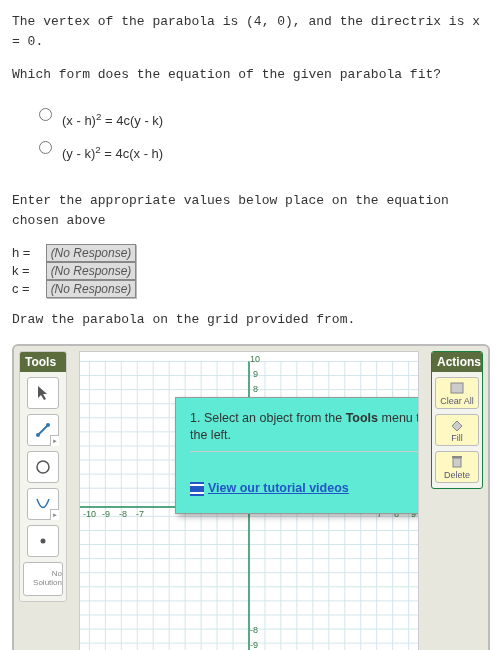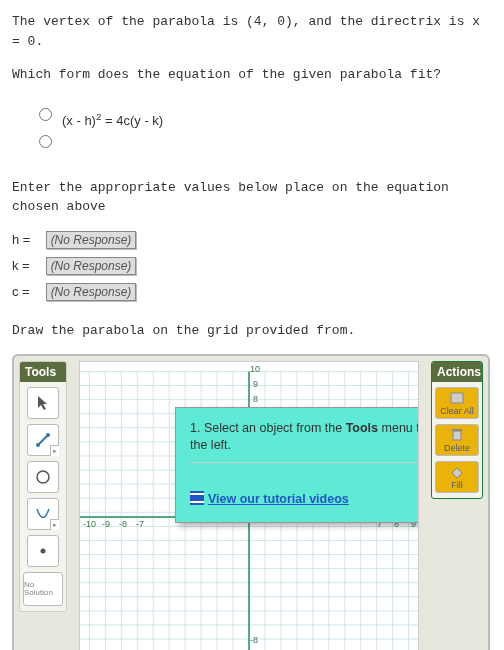--- a/index.html
+++ b/index.html
@@ -9,21 +9,21 @@
     font-size: 13px;
     color: #333;
     width: 504px;
     box-sizing: border-box;
     background: #fff;
   }
   .text { line-height: 1.5; margin-bottom: 14px; font-family: Liberation Mono, monospace; }
   .question-row { display: flex; align-items: center; margin: 4px 0 4px 22px; }
   .question-row input[type="radio"] { margin-right: 10px; }
   .eq { font-family: Arial, sans-serif; margin-top: 12px; }
-  .field-row { margin: 8px 0; }
+  .field-row { margin: 0 0; }
   .field-row span.label { display: inline-block; width: 30px; }
   .noresp { display:inline-block; background:#ddd; border:1px solid #888; padding:1px 4px; font-style: italic; color:#555; font-size:12px; box-shadow: 1px 1px 0 #bbb; }
   .applet {
     border: 2px solid #bbb;
     border-radius: 6px;
     background: #e7e7dd;
     padding: 5px;
     box-sizing: border-box;
     width: 478px;
     position: relative;
@@ -64,32 +64,32 @@
     display:flex; align-items:center; justify-content:center;
     background:#fff;
   }
   .tool-nosol {
     width: 38px; height: 32px;
     margin: 5px auto;
     background: #fff;
     border: 1px solid #bbb;
     border-radius: 3px;
     font-size: 8px; color:#888;
-    display:flex; align-items:center; justify-content:center; text-align:left;
+    display:flex; align-items:center; justify-content:center; text-align:right;
     line-height:1.1;
   }
   .actions {
     width: 50px;
     background: #f4f4ee;
     border: 1px solid #15803d;
     border-radius: 3px;
   }
   .action-btn {
     margin: 5px 3px;
-    background: #eab308;
+    background: #fef9c3;
     border: 1px solid #bbb;
     border-radius: 3px;
     padding: 2px 0;
     text-align: center;
   }
   .action-icon { width: 18px; height: 14px; margin: 1px auto; }
   .action-label { font-size: 9px; color: #557; }
   .grid-area {
     flex: 1;
     margin: 0 12px;
@@ -110,21 +110,21 @@
     width: 250px;
     background: #5eead4;
     border: 1px solid #999;
     box-shadow: 3px 3px 6px rgba(0,0,0,0.3);
     padding: 12px 14px;
     font-size: 12.5px;
     color: #333;
     line-height: 1.35;
   }
   .help hr { border: none; border-top: 1px solid #ccc; margin: 8px 0; }
-  .tutorial-link { color: #2257c5; text-decoration: underline; font-weight: bold; display:inline-flex; align-items:flex-start; gap:4px;}
+  .tutorial-link { color: #2257c5; text-decoration: underline; font-weight: bold; display:inline-flex; align-items:center; gap:4px;}
   .film-icon { width:14px; height:14px; background:#2257c5; display:inline-block; position:relative;}
   .film-icon::before, .film-icon::after{
     content:''; position:absolute; left:0; right:0; height:2px; background:#fff;
   }
   .film-icon::before{ top:2px;} .film-icon::after{ bottom:2px;}
   sup { font-size: 0.75em; }
 </style>
 </head>
 <body>
 
@@ -133,20 +133,23 @@
 <div class="text">Which form does the equation of the given parabola fit?</div>
 
 <div class="question-row">
   <input type="radio" name="form" style="">
   <span class="eq">
     <span>(x - h)</span><sup>2</sup><span> = 4c(y - k)</span>
   </span>
 </div>
 <div class="question-row">
   <input type="radio" name="form" style="">
+  <span class="eq">
+    <span>(y - k)</span><sup>2</sup><span> = 4c(x - h)</span>
+  </span>
 </div>
 
 <div style="height:26px"></div>
 
 <div class="text">Enter the appropriate values below place on the equation chosen above</div>
 
 <div class="field-row">
   <span class="label">h =</span>
   <span class="noresp">(No Response)</span>
 </div>
@@ -286,26 +289,26 @@
     <div class="actions">
       <div class="panel-header">Actions</div>
       <div class="action-btn">
         <div class="action-icon"><svg width="18" height="14">
               <rect x="3" y="2" width="12" height="10" fill="#ccc" stroke="#888"></rect>
             </svg></div>
         <div class="action-label">Clear All</div>
       </div>
       <div class="action-btn">
         <div class="action-icon"><svg width="18" height="14">
+              <path d="M4 8 L9 3 L14 8 L9 13 Z" fill="#ccc" stroke="#888"></path>
+            </svg></div>
+        <div class="action-label">Fill</div>
+      </div>
+      <div class="action-btn">
+        <div class="action-icon"><svg width="18" height="14">
               <rect x="5" y="3" width="8" height="9" fill="#ccc" stroke="#888"></rect>
               <rect x="4" y="1" width="10" height="2" fill="#888"></rect>
             </svg></div>
         <div class="action-label">Delete</div>
       </div>
-      <div class="action-btn">
-        <div class="action-icon"><svg width="18" height="14">
-              <path d="M4 8 L9 3 L14 8 L9 13 Z" fill="#ccc" stroke="#888"></path>
-            </svg></div>
-        <div class="action-label">Fill</div>
-      </div>
     </div>
   </div>
 </div>
 
 </body></html>

